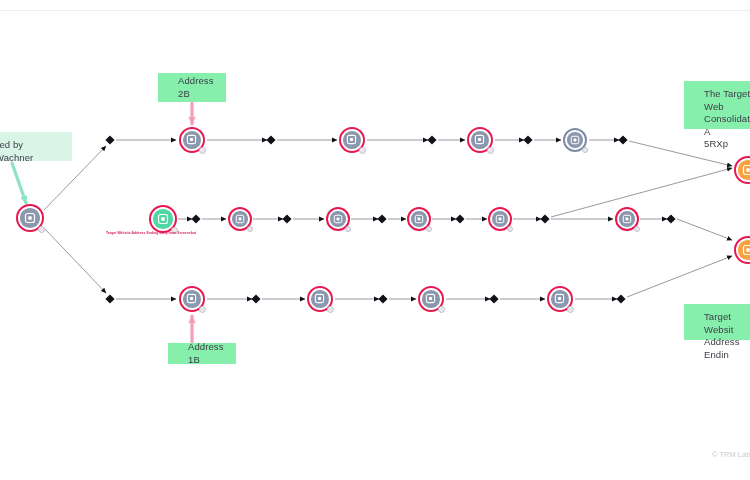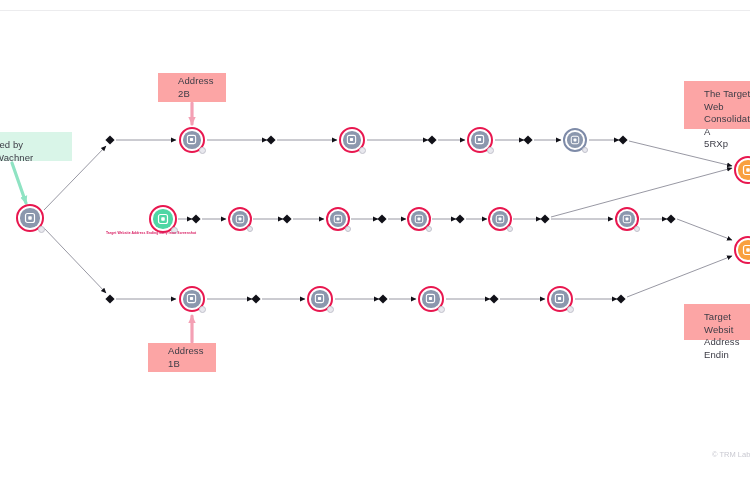--- a/index.html
+++ b/index.html
@@ -34,21 +34,21 @@
   .note {
     position: absolute;
     box-sizing: border-box;
     padding: 7px 9px;
     font-size: 9.5px;
     line-height: 12.5px;
     color: #3c3c46;
     letter-spacing: 0.1px;
     white-space: pre-line;
   }
-  .note-pink { background: #fca5a5; padding-left: 20px; }
+  .note-pink { background: #86efac; padding-left: 20px; }
   .note-green { background: #d9f5e8; }
   .node {
     position: absolute;
     box-sizing: border-box;
     border-radius: 50%;
   }
   .node-ring {
     position: absolute;
     left: 0; top: 0;
     width: 100%; height: 100%;
@@ -334,21 +334,21 @@
           <svg class="glyph" width="12" height="12" viewBox="0 0 24 24" xmlns="http://www.w3.org/2000/svg">
     <rect x="3" y="3" width="18" height="18" rx="4" fill="none" stroke="#ffffff" stroke-width="2.4"></rect>
     <rect x="8.5" y="8.5" width="7" height="7" rx="1.6" fill="#ffffff"></rect>
   </svg>
         </div>
       </div>
     </div>
 
   <div id="notes-layer">
       <div class="note note-pink" style="left: 158px; top: 73px; width: 68px; height: 29px; display: flex; align-items: center; justify-content: center;">Address 2B</div>
-      <div class="note note-pink" style="left: 148px; top: 343px; width: 68px; height: 29px; display: flex; align-items: center; justify-content: center;">Address 1B</div>
+      <div class="note note-pink" style="left: 168px; top: 343px; width: 68px; height: 21px; display: flex; align-items: center; justify-content: center;">Address 1B</div>
       <div class="note note-green" style="left: -14px; top: 132px; width: 86px; height: 29px;">lled by Wachner</div>
       <div class="note note-pink" style="left: 684px; top: 81px; width: 80px; height: 48px;">The Target Web
 Consolidation A
 5RXp</div>
       <div class="note note-pink" style="left: 684px; top: 304px; width: 80px; height: 36px;">Target Websit
 Address Endin</div>
     </div>
 
   <div id="micro-layer">
       <div class="micro-label" style="left: 106px; top: 231px;">Target Website Address Ending xdtfy from Screenshot</div>

